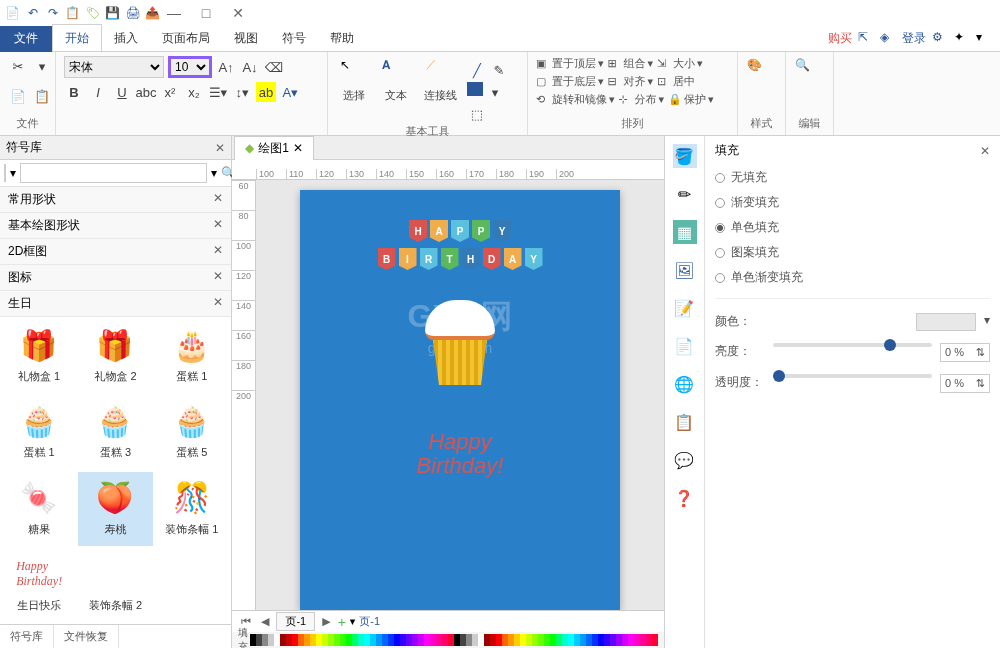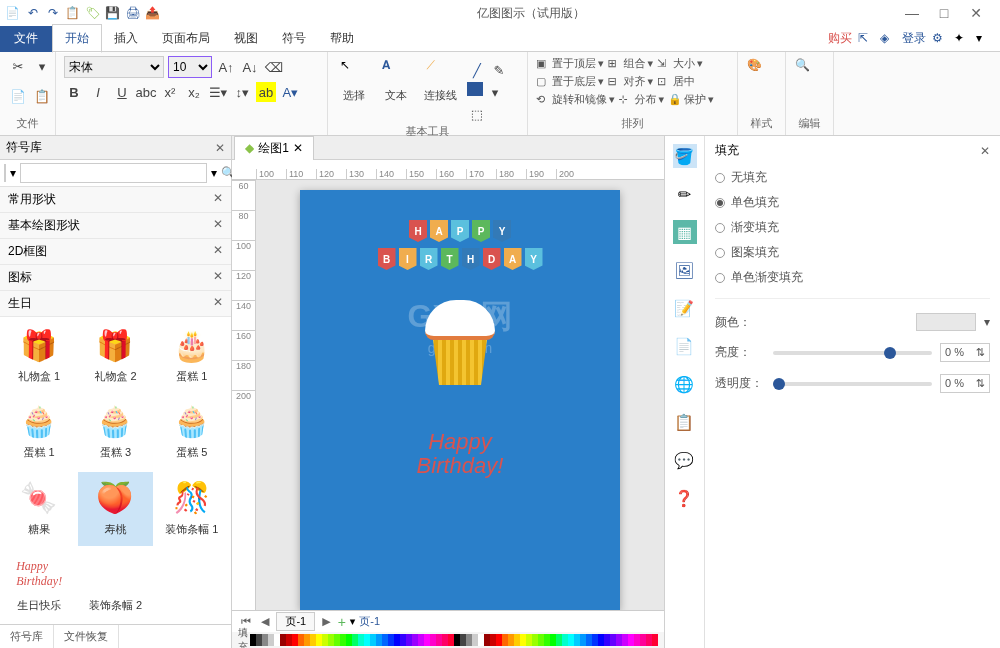--- a/index.html
+++ b/index.html
@@ -11,33 +11,33 @@
 .qat-icon { width: 18px; height: 18px; display: flex; align-items: center; justify-content: center; cursor: pointer; }
 .title-text { flex: 1; text-align: center; color: #555; font-size: 12px; }
 .window-controls { display: flex; gap: 8px; padding-right: 8px; }
 .win-btn { width: 24px; height: 20px; display: flex; align-items: center; justify-content: center; color: #666; cursor: pointer; font-size: 14px; }
 
 
 .menubar { height: 26px; display: flex; align-items: center; border-bottom: 1px solid #d0d0d0; }
 .file-btn { background: #2b579a; color: #fff; padding: 5px 14px; height: 26px; display: flex; align-items: center; font-size: 12px; }
 .menu-tab { padding: 5px 12px; color: #333; cursor: pointer; font-size: 12px; }
 .menu-tab.active { border: 1px solid #d0d0d0; border-bottom: 1px solid #fff; color: #2b579a; }
-.menu-right { margin-left: auto; display: flex; gap: 6px; align-items: flex-end; padding-right: 8px; }
+.menu-right { margin-left: auto; display: flex; gap: 6px; align-items: flex-start; padding-right: 8px; }
 .buy-link { color: #d9534f; font-size: 12px; }
 .login-link { color: #2b579a; font-size: 12px; }
 .menu-icon { width: 16px; height: 16px; display: inline-block; }
 
 
 .ribbon { height: 84px; background: #fafafa; border-bottom: 1px solid #d0d0d0; display: flex; }
 .ribbon-group { border-right: 1px solid #e0e0e0; padding: 4px 8px; display: flex; flex-direction: column; justify-content: space-between; }
 .ribbon-group-label { text-align: center; font-size: 11px; color: #666; }
 .ribbon-tools { display: flex; gap: 6px; align-items: flex-start; flex: 1; }
 .ribbon-row { display: flex; gap: 4px; align-items: center; margin-bottom: 4px; }
 .font-select { border: 1px solid #ccc; height: 22px; font-size: 12px; }
-.size-select { border: 1px solid #8b5cf6; width: 44px; height: 22px; font-size: 12px; }
+.size-select { border: 3px solid #8b5cf6; width: 44px; height: 22px; font-size: 12px; }
 .rb-btn { width: 20px; height: 20px; display: flex; align-items: center; justify-content: center; cursor: pointer; color: #444; font-size: 13px; }
 .big-tool { display: flex; flex-direction: column; align-items: center; gap: 2px; padding: 2px 4px; cursor: pointer; }
 .big-tool-icon { width: 28px; height: 28px; }
 .big-tool-label { font-size: 11px; color: #444; }
 .arrange-row { display: flex; gap: 4px; align-items: center; font-size: 11px; color: #555; margin-bottom: 3px; }
 .arrange-item { display: flex; align-items: center; gap: 2px; cursor: pointer; }
 .small-ico { width: 14px; height: 14px; display: inline-block; }
 
 
 .main { display: flex; height: 512px; }
@@ -88,21 +88,21 @@
 
 
 .right-panel { width: 350px; border-left: 1px solid #d0d0d0; display: flex; }
 .right-icons { width: 40px; border-right: 1px solid #e0e0e0; display: flex; flex-direction: column; align-items: center; gap: 14px; padding-top: 8px; }
 .ricon { width: 24px; height: 24px; display: flex; align-items: center; justify-content: center; cursor: pointer; font-size: 16px; }
 .ricon.active { background: #cce4f7; }
 .right-content { flex: 1; padding: 6px 10px; }
 .fill-opt { display: flex; align-items: center; gap: 6px; padding: 4px 0; font-size: 12px; color: #555; }
 .radio { width: 10px; height: 10px; border: 1px solid #999; border-radius: 50%; display: inline-block; }
 .radio.checked::after { content: ''; display: block; width: 6px; height: 6px; background: #555; border-radius: 50%; margin: 1px; }
-.prop-row { display: flex; align-items: center; gap: 8px; padding: 6px 0; font-size: 12px; color: #555; }
+.prop-row { display: flex; align-items: flex-start; gap: 8px; padding: 6px 0; font-size: 12px; color: #555; }
 .prop-label { width: 50px; }
 .slider { flex: 1; height: 4px; background: #ddd; position: relative; border-radius: 2px; }
 .slider-thumb { position: absolute; width: 12px; height: 12px; background: #2b579a; border-radius: 50%; top: -4px; }
 .percent-box { width: 50px; border: 1px solid #ccc; padding: 2px 4px; font-size: 11px; display: flex; justify-content: space-between; }
 .color-preview { width: 60px; height: 18px; border: 1px solid #ccc; background: #e8e8e8; }
 
 
 .ico-save { color: #2b579a; }
 .ico-undo { color: #2b579a; }
 </style>
@@ -113,21 +113,20 @@
   <div class="qat">
     <span class="qat-icon">📄</span>
     <span class="qat-icon ico-undo">↶</span>
     <span class="qat-icon ico-undo">↷</span>
     <span class="qat-icon">📋</span>
     <span class="qat-icon" style="color:#8bc34a">🏷</span>
     <span class="qat-icon ico-save">💾</span>
     <span class="qat-icon ico-save">🖨</span>
     <span class="qat-icon ico-save">📤</span>
   </div>
-  <div class="title-text">亿图图示（试用版）</div>
   <div class="window-controls">
     <span class="win-btn">—</span>
     <span class="win-btn">□</span>
     <span class="win-btn">✕</span>
   </div>
 </div>
 
 <div class="menubar">
   <div class="file-btn">文件</div>
   <div class="menu-tab active">开始</div>
@@ -512,26 +511,26 @@
       <div class="panel-header" style="background:none;border:none;padding:0 0 6px 0">
         <span>填充</span>
         <span class="close-x">✕</span>
       </div>
       <div id="fillopts">
           <div class="fill-opt">
             <span class="radio"></span>
             <span>无填充</span>
           </div>
           <div class="fill-opt">
+            <span class="radio"></span>
+            <span>渐变填充</span>
+          </div>
+          <div class="fill-opt">
             <span class="radio checked"></span>
             <span>单色填充</span>
-          </div>
-          <div class="fill-opt">
-            <span class="radio"></span>
-            <span>渐变填充</span>
           </div>
           <div class="fill-opt">
             <span class="radio"></span>
             <span>图案填充</span>
           </div>
           <div class="fill-opt">
             <span class="radio"></span>
             <span>单色渐变填充</span>
           </div>
         </div>

